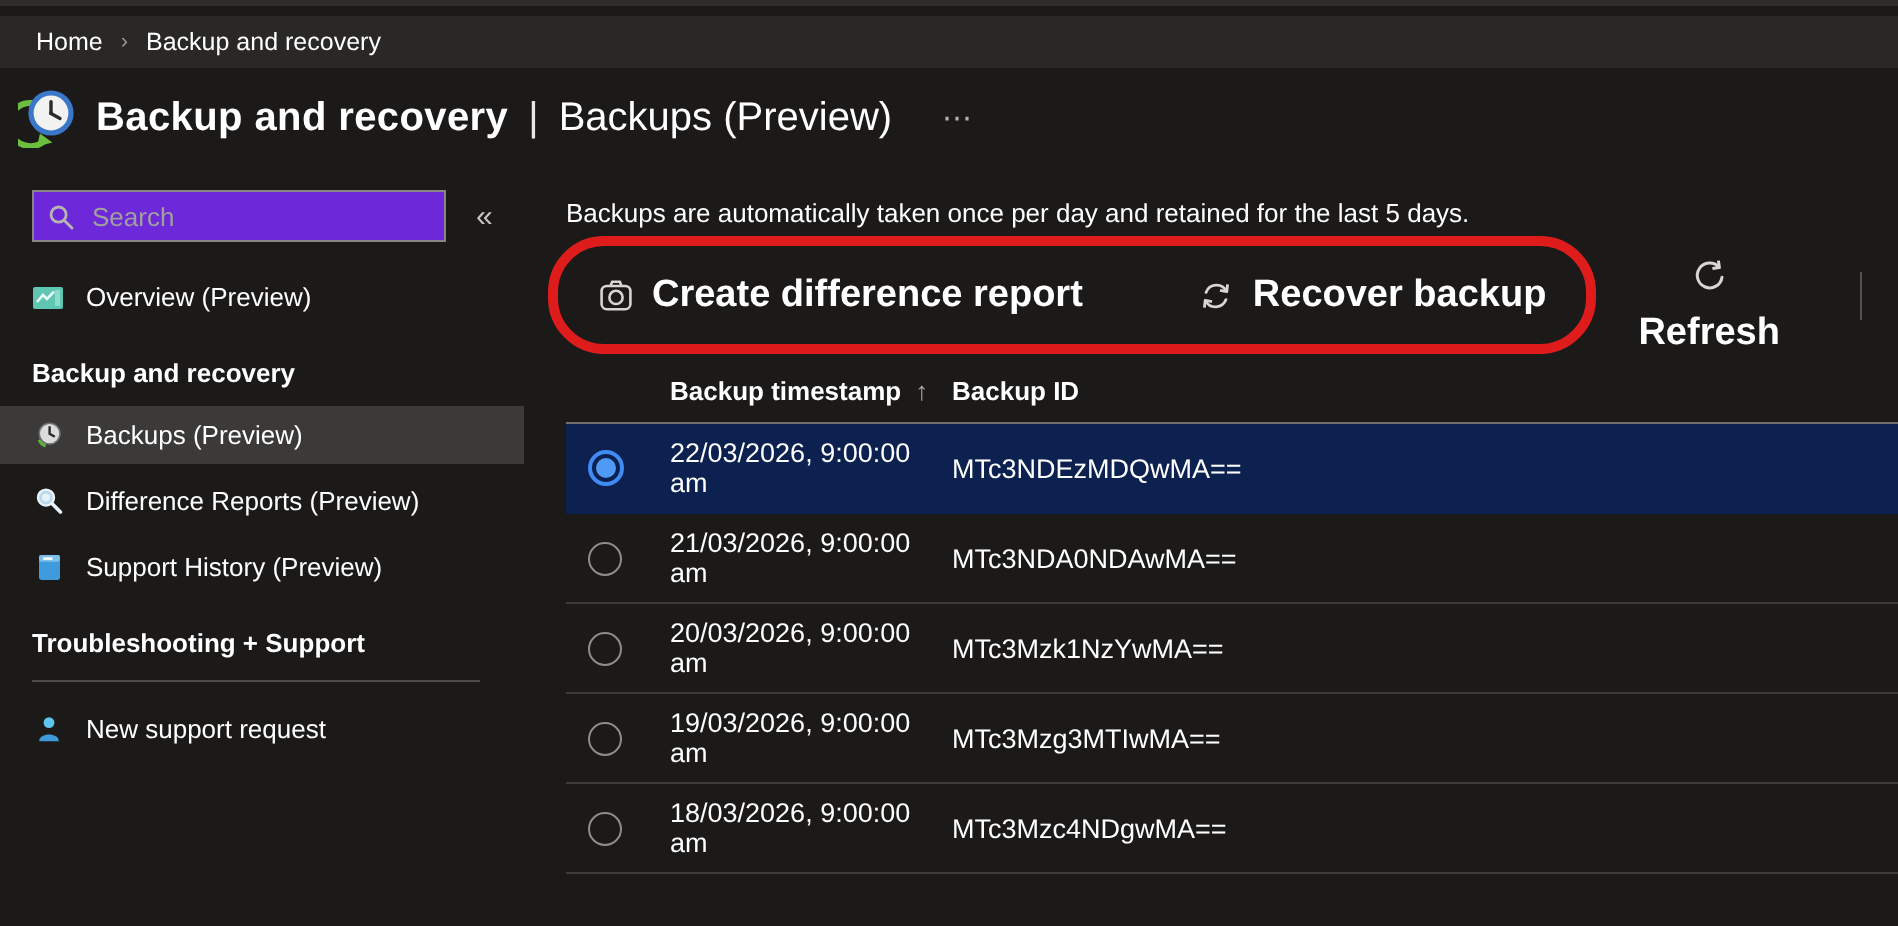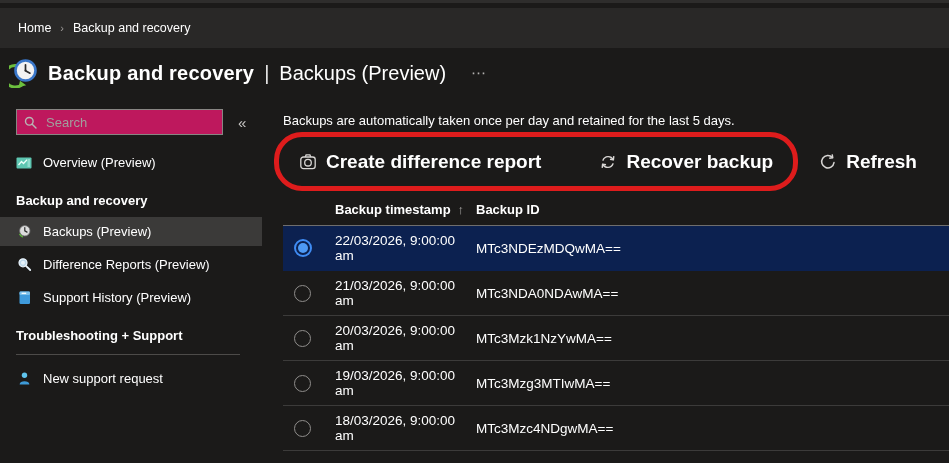--- a/index.html
+++ b/index.html
@@ -5,36 +5,36 @@
   html,body{margin:0;padding:0;}
   body{
     width:949px;height:463px;overflow:hidden;position:relative;
     background:#1b1a19;color:#ffffff;
     font-family:"Liberation Sans",sans-serif;
     -webkit-font-smoothing:antialiased;
   }
   
   .topline{height:3px;background:#2e2d2c;}
   .breadcrumb-bar{
-    height:40px;margin-top:5px;background:#292827;
+    height:26px;margin-top:5px;background:#292827;
     display:flex;align-items:center;padding-left:18px;gap:9px;font-size:12.5px;
   }
   .crumb{color:#ffffff;cursor:pointer;}
   .crumb-sep{color:#9d9b99;font-size:11px;}
   .title-row{display:flex;align-items:center;padding:9px 0 7px 9px;gap:9px;height:32px;}
   .title-main{font-size:20px;font-weight:bold;letter-spacing:.2px;}
   .title-sep{font-size:20px;color:#e8e8e8;margin:0 1px;font-weight:300;}
   .title-rest{font-size:20px;font-weight:normal;}
   .title-more{color:#b3b1af;margin-left:16px;font-size:15px;letter-spacing:1px;cursor:pointer;}
   
   .content{display:flex;height:373px;}
   .sidebar{width:262px;flex:none;padding-top:13px;}
   .search-row{display:flex;align-items:center;margin-left:16px;}
   .search-box{
-    width:198px;height:24px;border:1px solid #888683;background:#be185d;
+    width:198px;height:24px;border:1px solid #888683;background:#6d28d9;
     display:flex;align-items:center;padding-left:7px;gap:7px;
   }
   .search-box input{
     background:transparent;border:none;outline:none;color:#e8e6e3;
     font-family:"Liberation Sans",sans-serif;font-size:13px;width:150px;
   }
   .search-box input::placeholder{color:#a19f9d;opacity:1;}
   .collapse-btn{margin-left:15px;color:#c8c6c4;font-size:15px;cursor:pointer;user-select:none;}
   .nav{margin-top:13px;}
   .nav-item{
@@ -53,21 +53,21 @@
     display:flex;align-items:center;gap:9px;padding:0 16px;height:37px;
     font-size:19px;font-weight:600;color:#ffffff;cursor:pointer;white-space:nowrap;
   }
   .tb-icon{width:18px;height:18px;flex:none;}
   .annotated-group{position:relative;display:flex;align-items:center;gap:26px;}
   .red-ring{
     position:absolute;left:-9px;right:-9px;top:-11px;bottom:-11px;
     border:5px solid #de1c1c;border-radius:28px;pointer-events:none;z-index:5;
   }
   .tb-sep{width:1px;height:24px;background:#545250;margin:0 20px 0 24px;}
-  .refresh-btn{margin-left:14px;}
+  .refresh-btn{margin-left:14px;flex-direction:column;}
   
   .table{margin-top:14px;}
   .thead{
     display:flex;align-items:center;height:31px;border-bottom:1px solid #6f6e6d;
     font-weight:bold;font-size:13px;
   }
   .col-radio{width:52px;flex:none;box-sizing:border-box;padding-left:11px;display:flex;align-items:center;}
   .col-ts{width:141px;flex:none;}
   .col-id{flex:1;}
   .sort-arrow{color:#a8a6a4;margin-left:7px;font-weight:normal;font-size:13px;}

